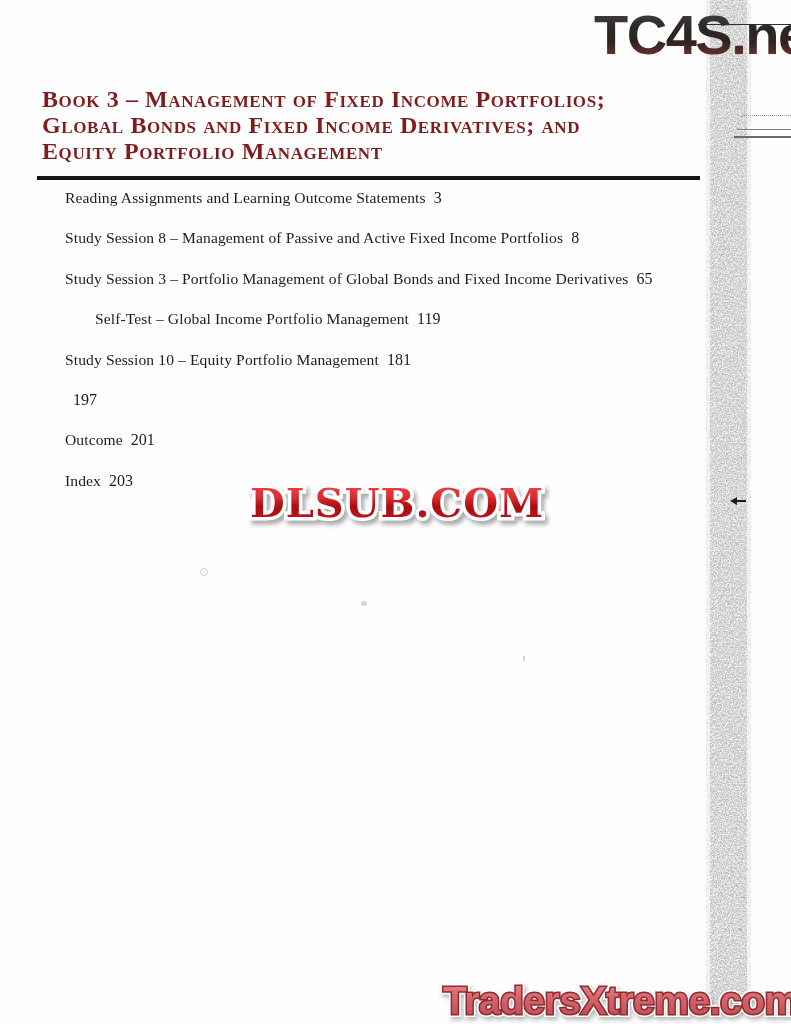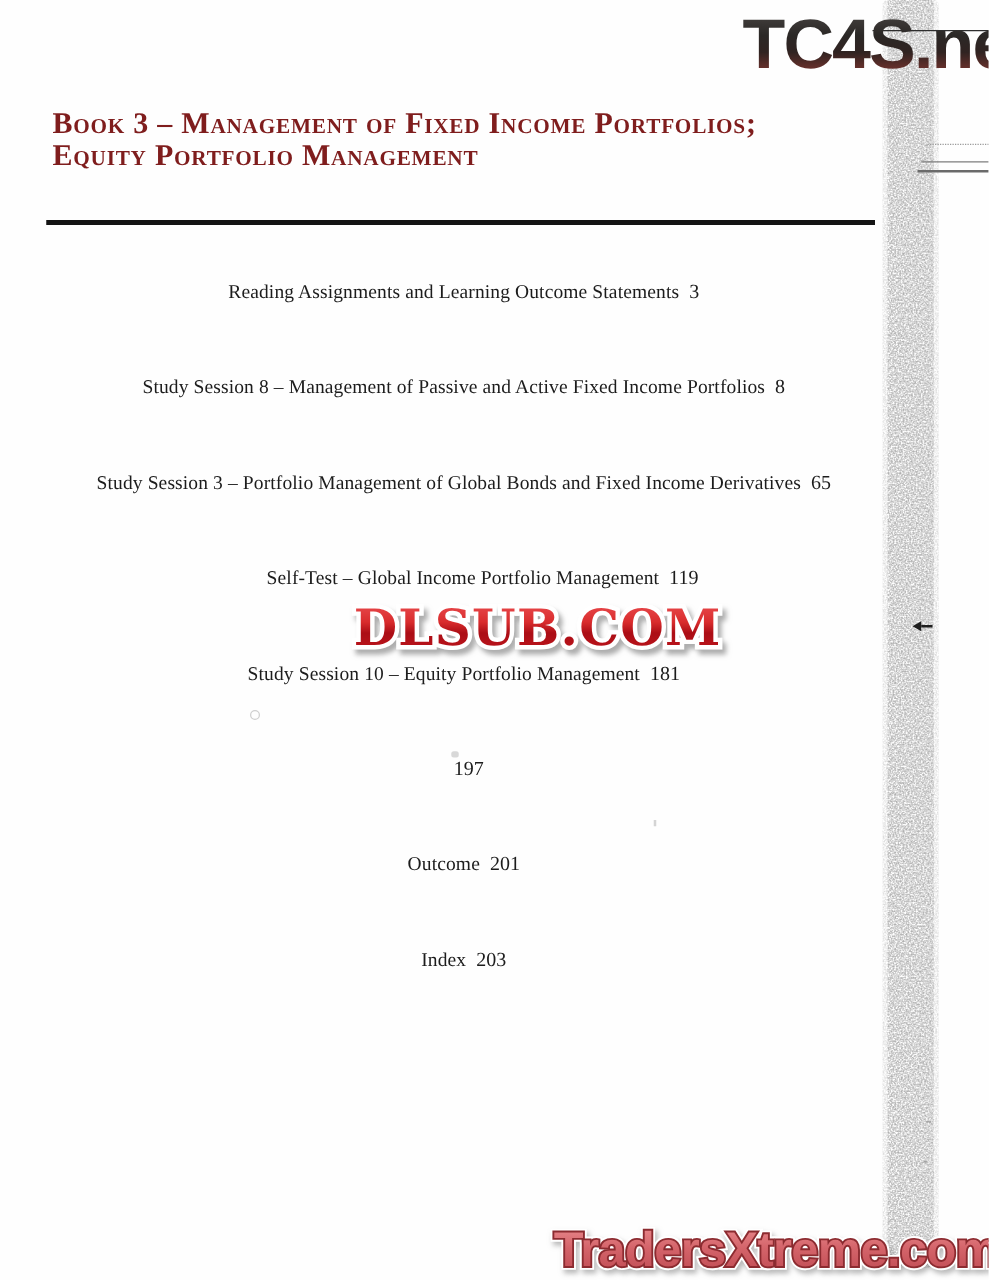--- a/index.html
+++ b/index.html
@@ -46,32 +46,32 @@
     position:absolute;top:86px;left:42px;z-index:4;
     font-weight:bold;font-variant:small-caps;
     font-size:24px;line-height:26px;letter-spacing:0.6px;
     color:#7f1d1d;white-space:nowrap;
   }
   .rule{position:absolute;top:176px;left:37px;width:663px;height:4px;background:#141414;z-index:4;}
 
   
   .toc{position:absolute;top:188px;left:65px;width:612px;z-index:4;}
   .toc-row{
-    display:flex;justify-content:center;align-items:flex-start;
-    height:40.4px;font-size:15.6px;line-height:20px;white-space:nowrap;margin-top:36px;
+    display:flex;justify-content:flex-start;align-items:flex-start;
+    height:40.4px;font-size:15.6px;line-height:20px;white-space:nowrap;
   }
   .toc-row .lbl{letter-spacing:0.1px;}
   .toc-row.indent .lbl{padding-left:30px;}
   .toc-row .pg{font-size:16px;padding-left:8px;}
 
   
   .dlsub{
     position:absolute;top:481px;left:250px;z-index:5;
     font-family:"DejaVu Serif", serif;font-weight:bold;
-    font-size:40px;line-height:1.1;letter-spacing:1px;white-space:nowrap;margin-left:33px;
+    font-size:40px;line-height:1.1;letter-spacing:1px;white-space:nowrap;
   }
   .dlsub .outline{
     color:#fff;-webkit-text-stroke:7px #ffffff;
     filter:drop-shadow(3px 4px 2px rgba(105,105,105,0.55));
   }
   .dlsub .fill{
     position:absolute;left:0;top:0;
     background:linear-gradient(180deg,#ea4d50 0%,#d92c2d 38%,#ab0d15 58%,#c2181f 100%);
     -webkit-background-clip:text;background-clip:text;color:transparent;
   }
@@ -123,20 +123,21 @@
   <div class="art-line a"></div>
   <div class="art-line b"></div>
   <div class="art-line c"></div>
   <div class="tick t1"></div>
   <div class="tick t2"></div>
 
   <div class="tc4s">TC4S.net</div>
 
   <div class="title">
     <div>Book 3 – Management of Fixed Income Portfolios;</div>
+    <div>Global Bonds and Fixed Income Derivatives; and</div>
     <div>Equity Portfolio Management</div>
   </div>
   <div class="rule"></div>
 
   <div class="toc">
     <div class="toc-row">
       <span class="lbl">Reading Assignments and Learning Outcome Statements</span>
       <span class="pg">3</span>
     </div>
     <div class="toc-row">

